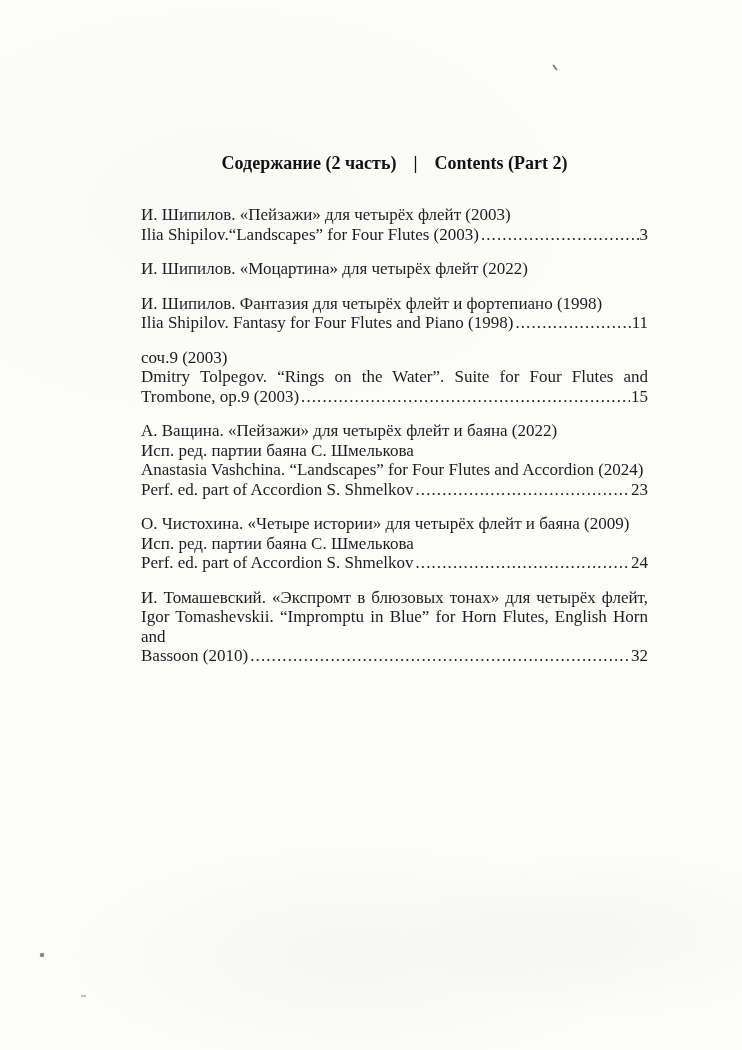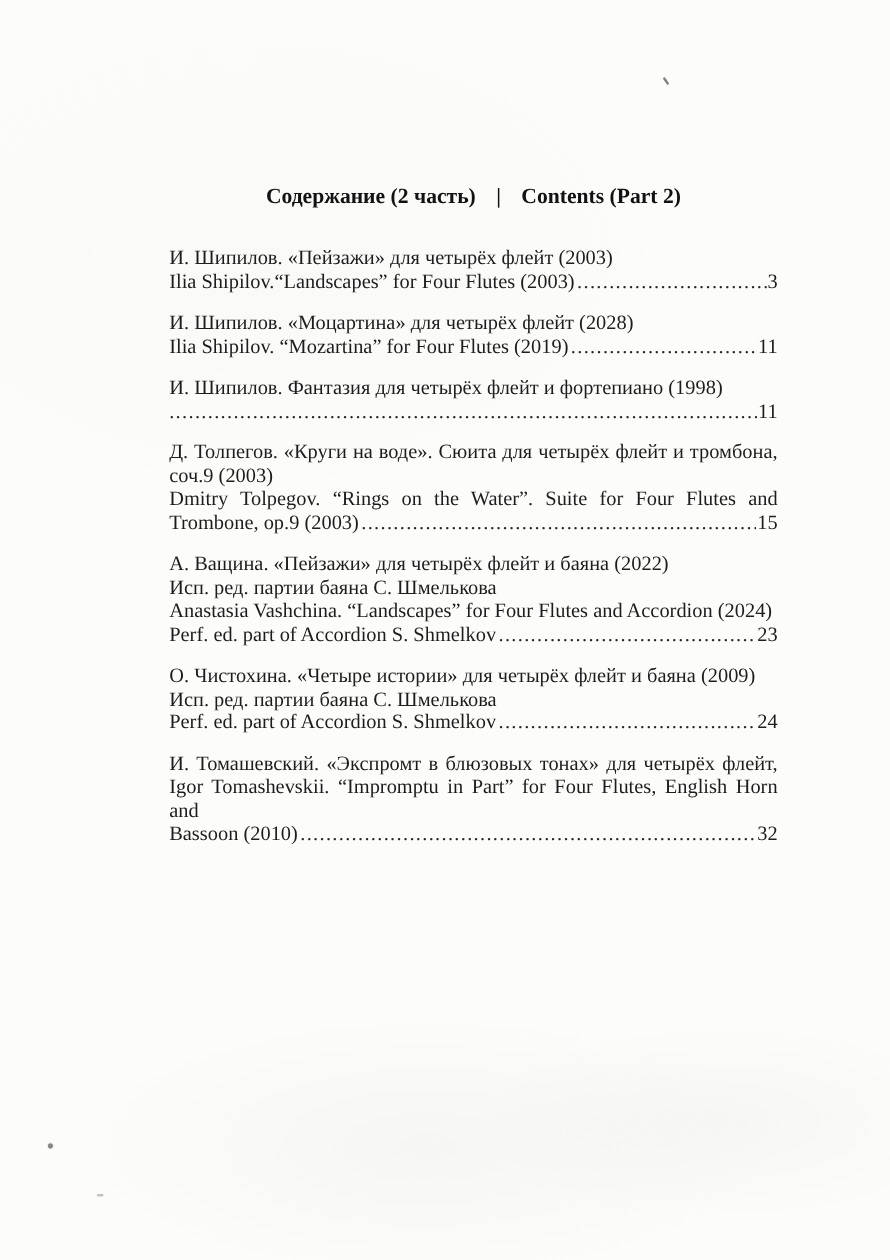--- a/index.html
+++ b/index.html
@@ -123,42 +123,37 @@
           </div>
     <div class="lastline">
       <span class="lltext">Ilia Shipilov.“Landscapes” for Four Flutes (2003)</span>
       <span class="leader"></span>
       <span class="pagenum">3</span>
     </div>
   </div>
 
   <div class="entry">
     <div>
-            <div class="toc-line">И. Шипилов. «Моцартина» для четырёх флейт (2028)</div>
-          </div>
-    <div class="lastline">
-      <span class="lltext">Ilia Shipilov. “Mozartina” for Four Flutes (2019)</span>
+            <div class="toc-line">И. Шипилов. «Моцартина» для четырёх флейт (2022)</div>
+          </div>
+  </div>
+
+  <div class="entry">
+    <div>
+            <div class="toc-line">И. Шипилов. Фантазия для четырёх флейт и фортепиано (1998)</div>
+          </div>
+    <div class="lastline">
+      <span class="lltext">Ilia Shipilov. Fantasy for Four Flutes and Piano (1998)</span>
       <span class="leader"></span>
       <span class="pagenum">11</span>
     </div>
   </div>
 
   <div class="entry">
     <div>
-            <div class="toc-line">И. Шипилов. Фантазия для четырёх флейт и фортепиано (1998)</div>
-          </div>
-    <div class="lastline">
-      <span class="leader"></span>
-      <span class="pagenum">11</span>
-    </div>
-  </div>
-
-  <div class="entry">
-    <div>
-            <div class="toc-line justified">Д. Толпегов. «Круги на воде». Сюита для четырёх флейт и тромбона,</div>
             <div class="toc-line">соч.9 (2003)</div>
             <div class="toc-line justified">Dmitry Tolpegov. “Rings on the Water”. Suite for Four Flutes and</div>
           </div>
     <div class="lastline">
       <span class="lltext">Trombone, op.9 (2003)</span>
       <span class="leader"></span>
       <span class="pagenum">15</span>
     </div>
   </div>
 
@@ -183,21 +178,21 @@
     <div class="lastline">
       <span class="lltext">Perf. ed. part of Accordion S. Shmelkov</span>
       <span class="leader"></span>
       <span class="pagenum">24</span>
     </div>
   </div>
 
   <div class="entry">
     <div>
             <div class="toc-line justified">И. Томашевский. «Экспромт в блюзовых тонах» для четырёх флейт,</div>
-            <div class="toc-line justified">Igor Tomashevskii. “Impromptu in Part” for Four Flutes, English Horn and</div>
+            <div class="toc-line justified">Igor Tomashevskii. “Impromptu in Blue” for Horn Flutes, English Horn and</div>
           </div>
     <div class="lastline">
       <span class="lltext">Bassoon (2010)</span>
       <span class="leader"></span>
       <span class="pagenum">32</span>
     </div>
   </div>
 </div>
   </div>
   <div class="speck speck-1"></div>

